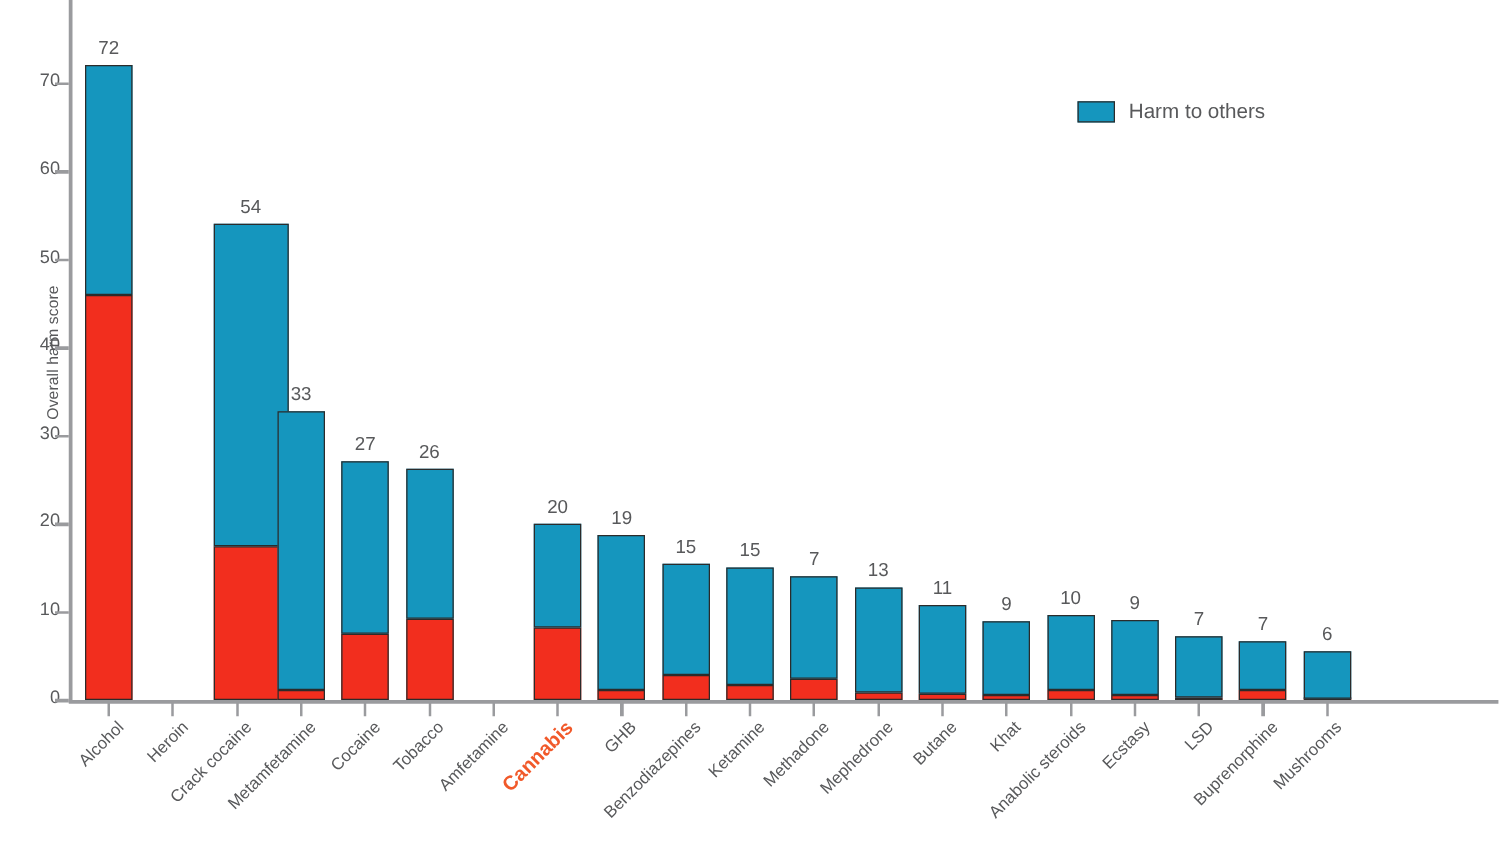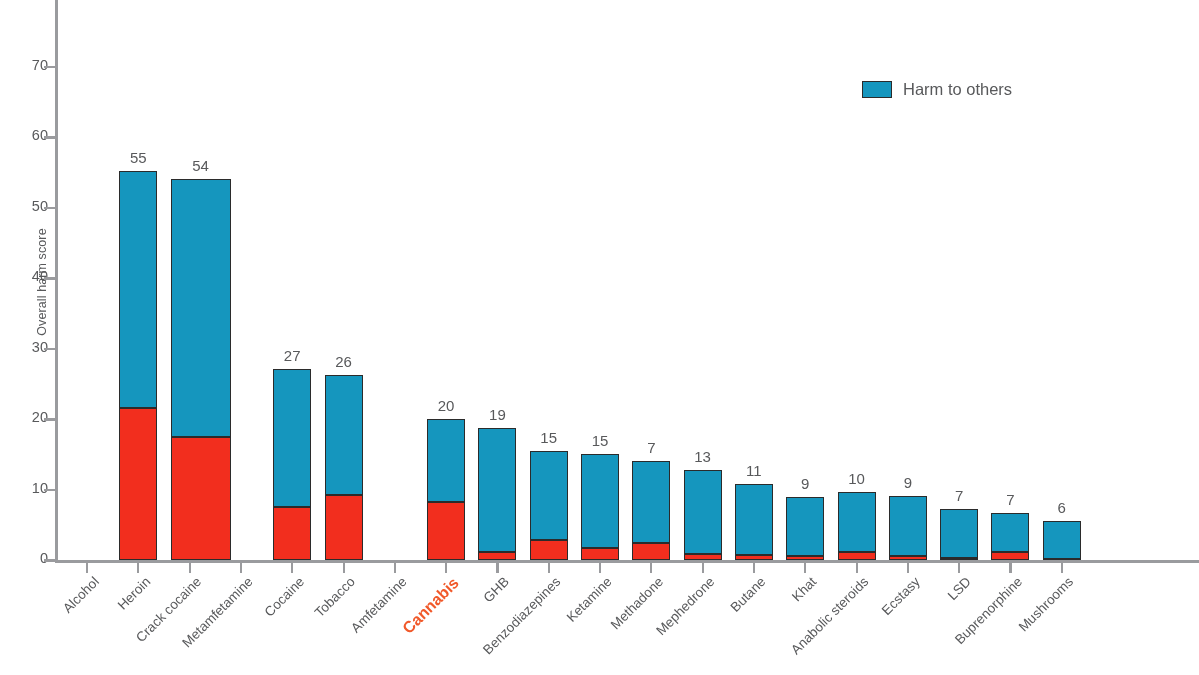--- a/index.html
+++ b/index.html
@@ -288,30 +288,35 @@
       </div>
     </div>
 
   <div id="legend">
       <div class="legend-row">
         <span class="legend-swatch" style="background: rgb(21, 150, 190);"></span>
         <span class="legend-text">Harm to others</span>
       </div>
     </div>
 
-    <div class="bar-group" style="left: 119.3px; width: 38px; bottom: 115px; height: 389.16px;">
-      <div class="seg seg-others" style="background: rgb(242, 46, 30); bottom: 0px; height: 151.575px;"></div>
-      <div class="seg seg-users" style="background: rgb(21, 150, 190); bottom: 151.575px; height: 237.585px;"></div>
-      <div class="bar-value" style="bottom: 394.16px;">55</div>
+<div class="bar-group" style="left: 68px; width: 38px; bottom: 115px; height: 507.6px;">
+      <div class="seg seg-others" style="background: rgb(242, 46, 30); bottom: 0px; height: 324.3px;"></div>
+      <div class="seg seg-users" style="background: rgb(21, 150, 190); bottom: 324.3px; height: 183.3px;"></div>
+      <div class="bar-value" style="bottom: 512.6px;">72</div>
     </div>
     <div class="bar-group" style="left: 170.6px; width: 60px; bottom: 115px; height: 380.7px;">
       <div class="seg seg-others" style="background: rgb(242, 46, 30); bottom: 0px; height: 123.375px;"></div>
       <div class="seg seg-users" style="background: rgb(21, 150, 190); bottom: 123.375px; height: 257.325px;"></div>
       <div class="bar-value" style="bottom: 385.7px;">54</div>
     </div>
+    <div class="bar-group" style="left: 221.9px; width: 38px; bottom: 115px; height: 231.24px;">
+      <div class="seg seg-others" style="background: rgb(242, 46, 30); bottom: 0px; height: 8.46px;"></div>
+      <div class="seg seg-users" style="background: rgb(21, 150, 190); bottom: 8.46px; height: 222.78px;"></div>
+      <div class="bar-value" style="bottom: 236.24px;">33</div>
+    </div>
     <div class="bar-group" style="left: 273.2px; width: 38px; bottom: 115px; height: 191.055px;">
       <div class="seg seg-others" style="background: rgb(242, 46, 30); bottom: 0px; height: 52.875px;"></div>
       <div class="seg seg-users" style="background: rgb(21, 150, 190); bottom: 52.875px; height: 138.18px;"></div>
       <div class="bar-value" style="bottom: 196.055px;">27</div>
     </div>
     <div class="bar-group" style="left: 324.5px; width: 38px; bottom: 115px; height: 207px;">
       <div class="seg seg-others" style="background: rgb(242, 46, 30); bottom: 0px; height: 64.86px;"></div>
       <div class="seg seg-users" style="background: rgb(21, 150, 190); bottom: 64.86px; height: 120.555px;"></div>
       <div class="bar-value" style="bottom: 190.415px;">26</div>
     </div>

